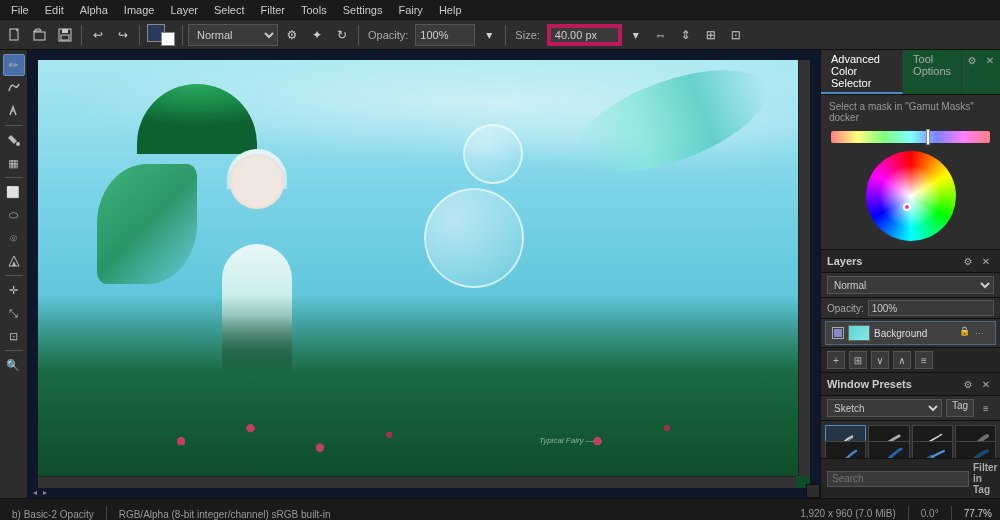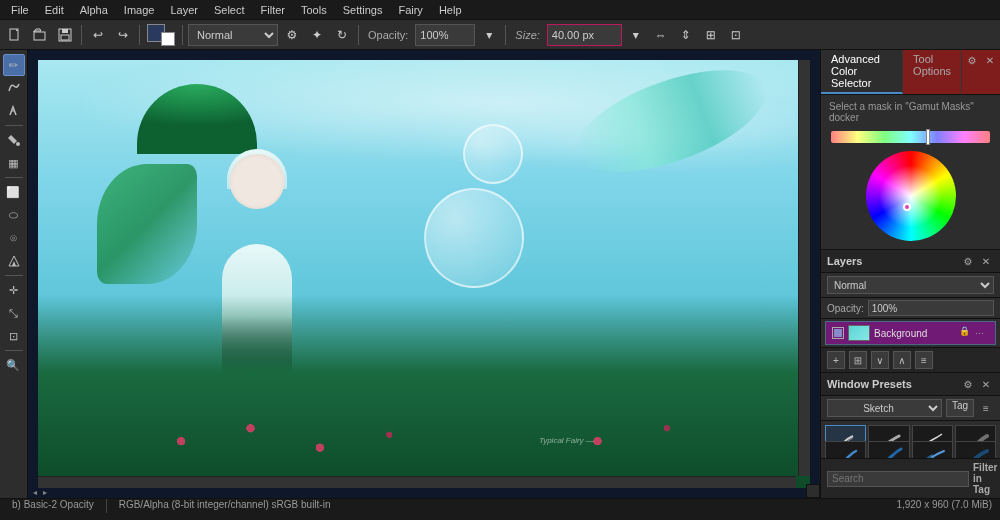--- a/index.html
+++ b/index.html
@@ -102,25 +102,24 @@
       color: #ccc;
       height: 22px;
       width: 60px;
       padding: 0 4px;
       font-size: 11px;
     }
     .size-label {
       color: #aaa;
       font-size: 11px;
       padding: 0 4px;
-      font-style: italic;
     }
     .size-input {
       background: #3a3a3a;
-      border: 1px solid #be185d;
+      border: 4px solid #be185d;
       color: #ccc;
       height: 22px;
       width: 75px;
       padding: 0 4px;
       font-size: 11px;
     }
 
     
     #main-layout {
       display: flex;
@@ -329,21 +328,21 @@
       flex-direction: column;
       overflow: hidden;
     }
     .panel-title {
       font-size: 11px;
       color: #ccc;
       font-weight: bold;
     }
     .panel-tabs {
       display: flex;
-      background: #7f1d1d;
+      background: #14532d;
       border-bottom: 1px solid #111;
     }
     .panel-tab {
       padding: 3px 10px;
       font-size: 11px;
       color: #aaa;
       cursor: pointer;
       border-right: 1px solid #333;
     }
     .panel-tab.active {
@@ -486,21 +485,21 @@
       width: 50px;
       padding: 0 3px;
       font-size: 10px;
       flex: 1;
     }
     .layer-row {
       display: flex;
       align-items: center;
       padding: 3px 6px;
       gap: 4px;
-      background: #701a75;
+      background: #404040;
       border: 1px solid #4a6a8a;
       margin: 2px 4px;
       cursor: pointer;
     }
     .layer-thumb {
       width: 22px;
       height: 16px;
       background: linear-gradient(135deg, #5dd4d4 0%, #88e8e8 100%);
       border: 1px solid #666;
     }
@@ -564,21 +563,20 @@
       border-bottom: 1px solid #111;
     }
     .brush-category-select {
       background: #3a3a3a;
       border: 1px solid #555;
       color: #ccc;
       height: 18px;
       padding: 0 2px;
       font-size: 10px;
       flex: 1;
-      text-align: center;
     }
     .tag-btn {
       background: #3a3a3a;
       border: 1px solid #555;
       color: #ccc;
       height: 18px;
       padding: 0 5px;
       font-size: 10px;
       cursor: pointer;
     }
@@ -625,40 +623,39 @@
       color: #aaa;
       font-weight: bold;
     }
 
     
     #statusbar {
       height: 22px;
       background: #1a1a1a;
       border-top: 1px solid #111;
       display: flex;
-      align-items: flex-start;
+      align-items: flex-end;
       padding: 0 8px;
       gap: 8px;
       font-size: 10px;
       color: #999;
     }
     .status-item {
       padding: 0 4px;
     }
     .status-sep {
       width: 1px;
       height: 14px;
       background: #444;
     }
     .status-right {
       margin-left: auto;
       display: flex;
       align-items: center;
       gap: 12px;
-      flex-direction: column;
     }
     .zoom-value {
       color: #ccc;
     }
 
     
     .scroll-arrow {
       font-size: 8px;
       color: #888;
       cursor: pointer;

